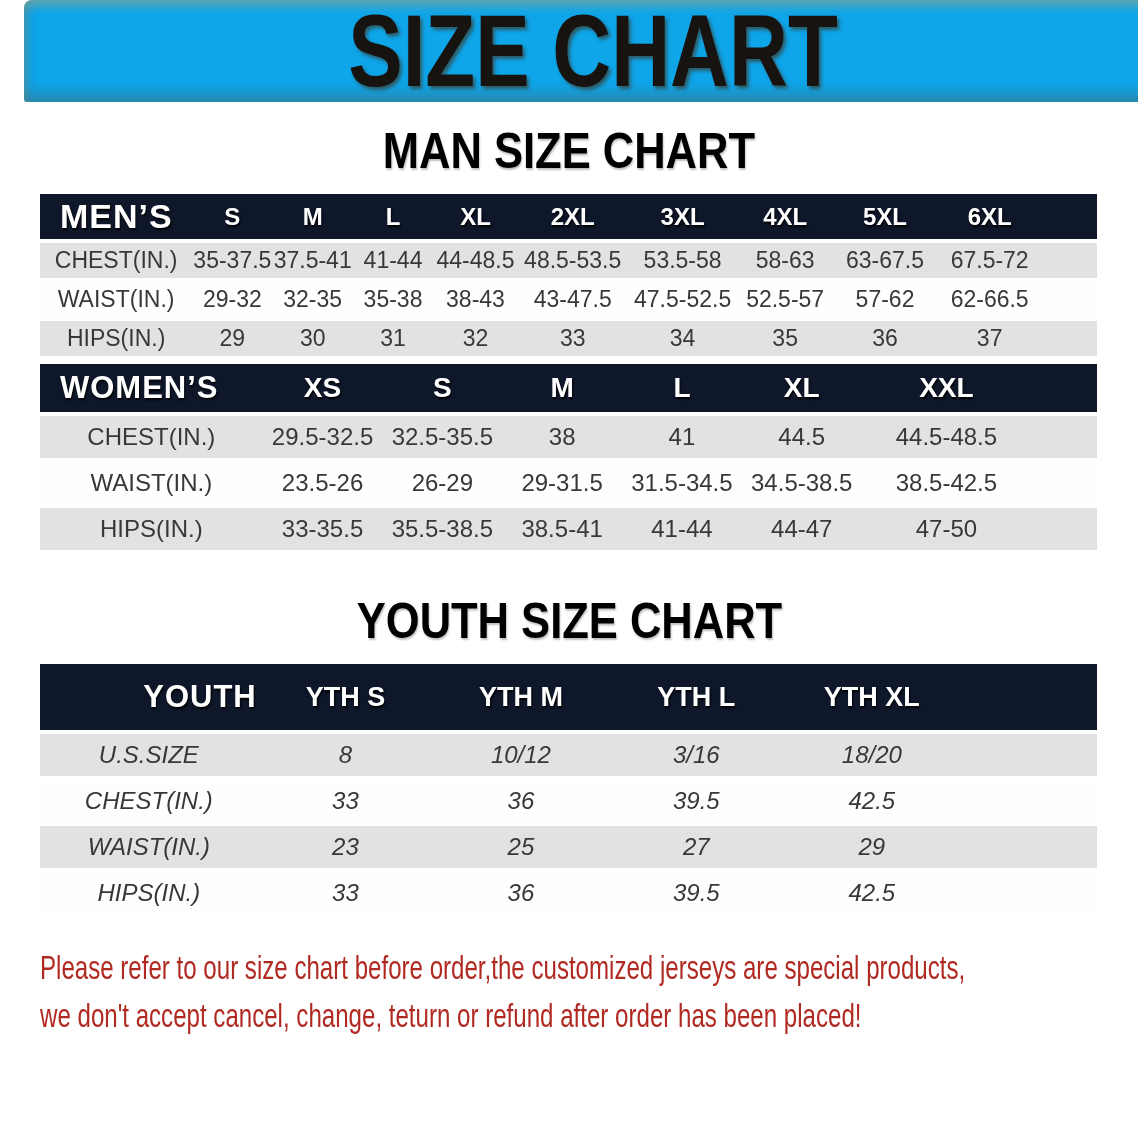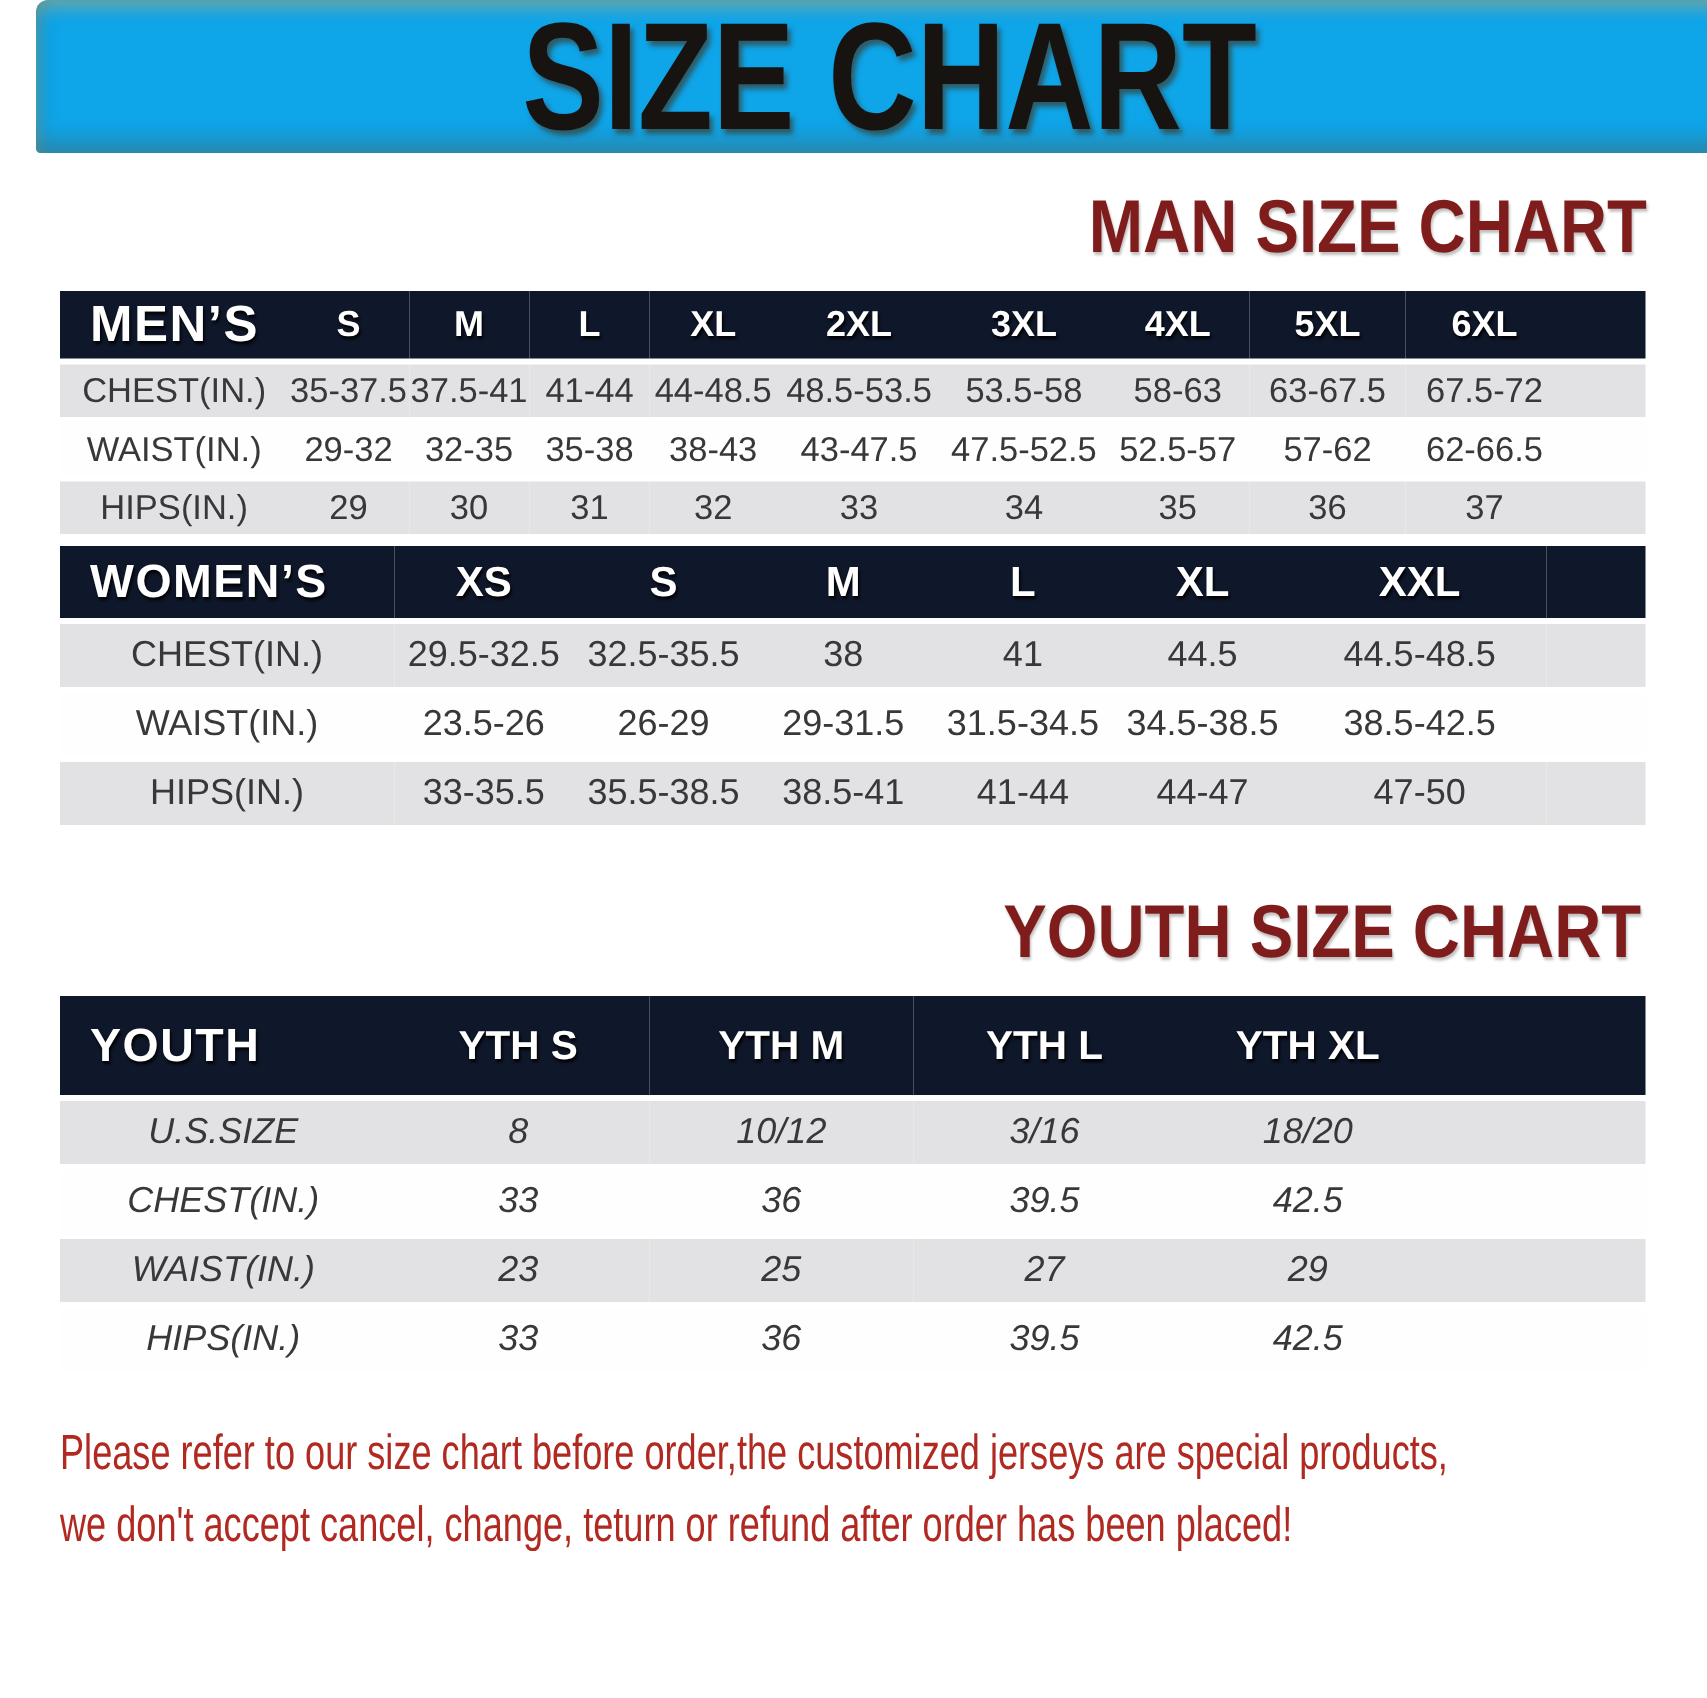--- a/index.html
+++ b/index.html
@@ -20,21 +20,21 @@
     margin-left:24px;
   }
   .banner-title{
     font-size:102px;font-weight:bold;line-height:102px;
     color:#171310;white-space:nowrap;
     transform:scaleX(0.80);
     text-shadow:3px 3px 4px rgba(70,35,0,.55);
   }
   
   .section-heading{
-    margin:12px;text-align:right;font-weight:bold;color:#7f1d1d;
+    margin:12px;text-align:center;font-weight:bold;color:#000000;
   }
   .section-heading .squeeze{
     display:inline-block;transform:scaleX(0.87);
     white-space:nowrap;font-size:50px;line-height:50px;
     text-shadow:1px 2px 2px rgba(0,0,0,.25);
   }
   .men-h{margin-top:24px;margin-bottom:14px;}
   .women-h{margin-top:26px;margin-bottom:14px;}
   .youth-h{margin-top:42px;margin-bottom:14px;}
   
@@ -74,21 +74,21 @@
   .women th.size{font-size:28px;}
   .women tbody tr{height:42px;}
   .women tbody td{font-size:24px;}
   .women col:nth-child(1){width:21%}
   .women col:nth-child(2),.women col:nth-child(3),.women col:nth-child(4),
   .women col:nth-child(5),.women col:nth-child(6){width:11.3%}
   .women col:nth-child(7){width:16%}
   .women col:nth-child(8){width:6.2%}
   
   .youth thead tr{height:66px;}
-  .youth th.corner{font-size:31px;}
+  .youth th.corner{font-size:31px;text-align:right;}
   .youth th.size{font-size:27px;}
   .youth tbody tr{height:42px;font-style:italic;}
   .youth tbody td{font-size:24px;}
   .youth col:nth-child(1){width:20.6%}
   .youth col:nth-child(2),.youth col:nth-child(3),
   .youth col:nth-child(4),.youth col:nth-child(5){width:16.6%}
   .youth col:nth-child(6){width:13%}
   
   .notice{
     margin:26px 0 0 40px;color:#b12a22;

